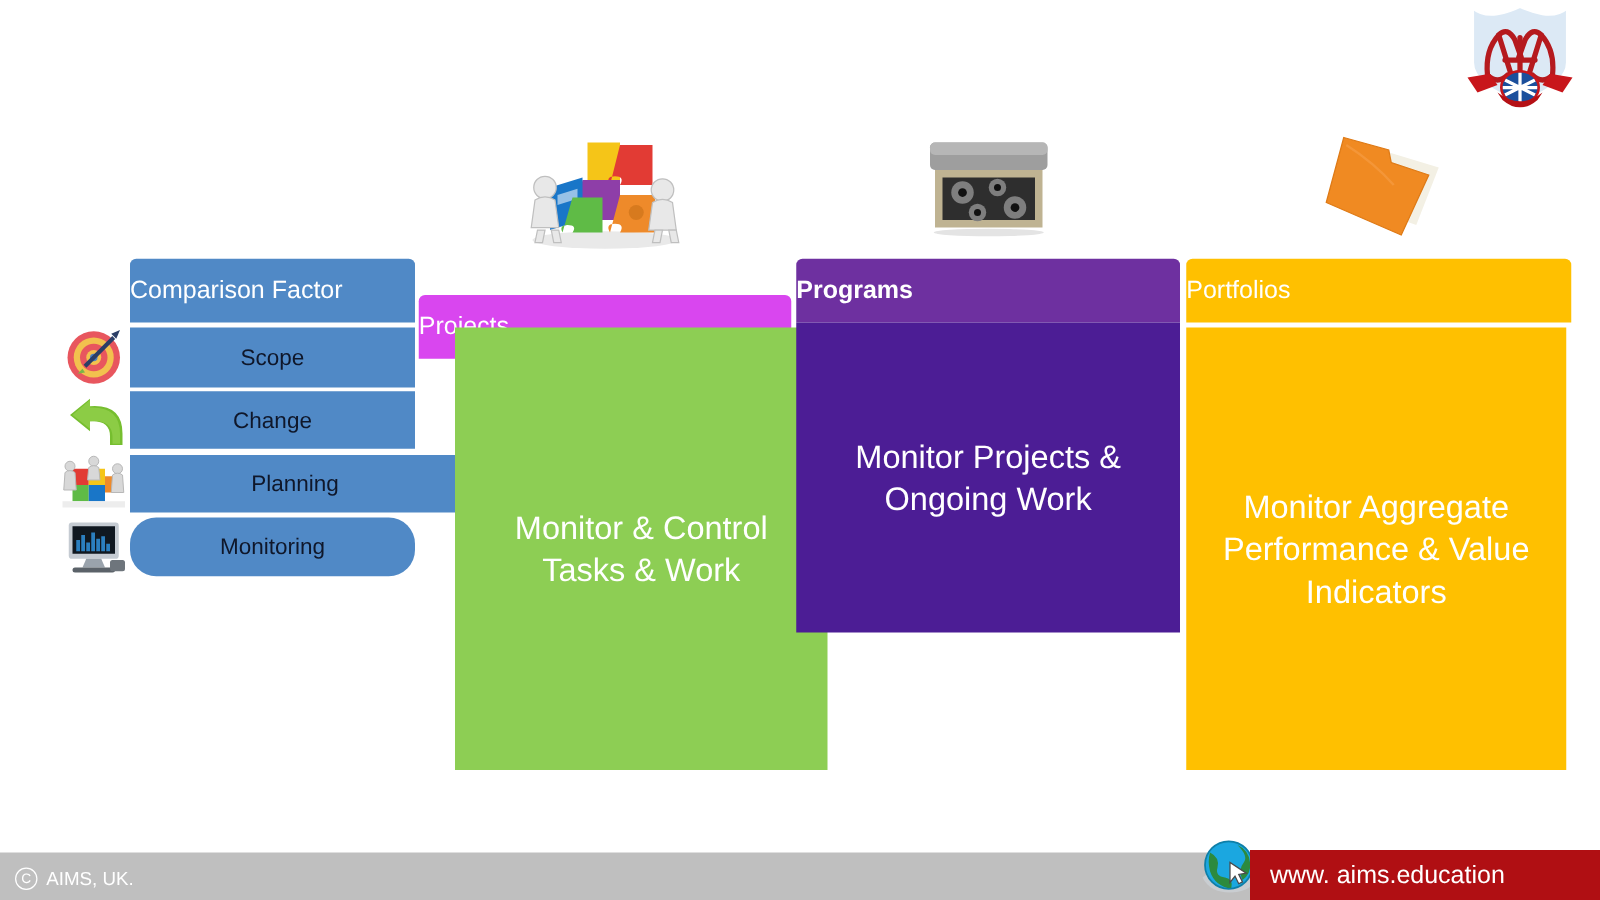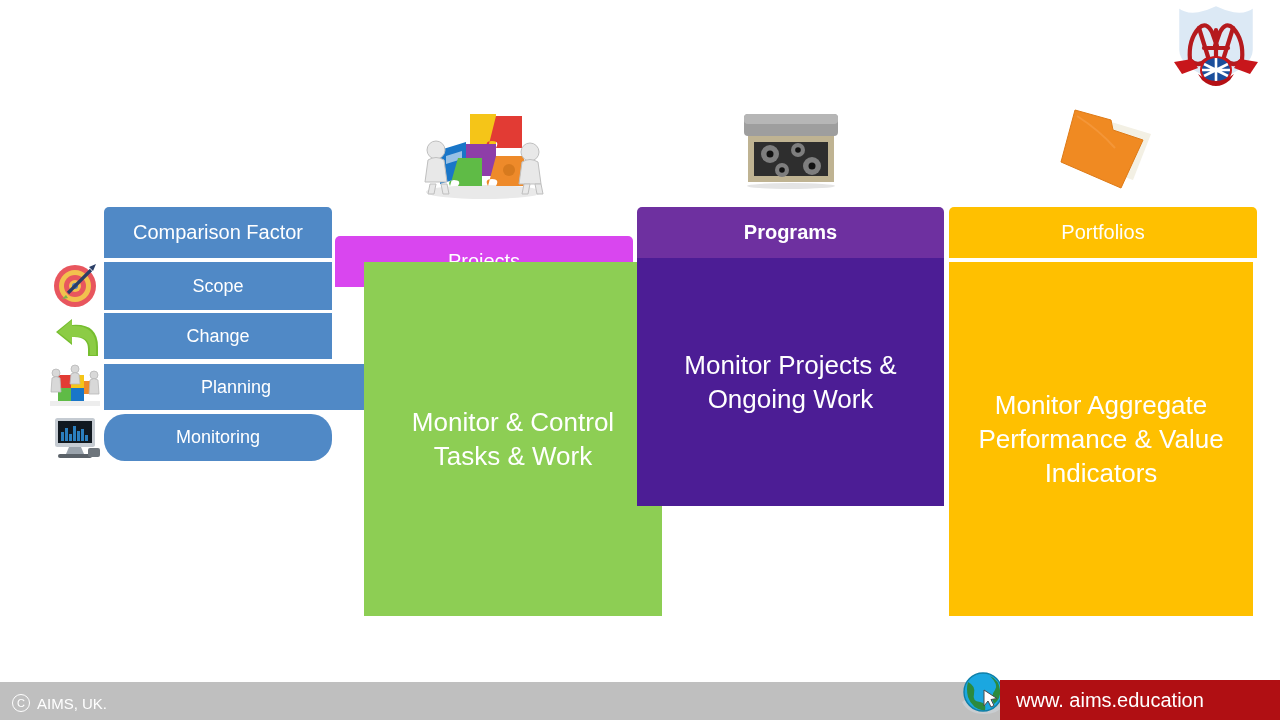--- a/index.html
+++ b/index.html
@@ -27,29 +27,29 @@
 
   
   .top-icon { position:absolute; }
 
   
   .tbl { position:absolute; left:0; top:0; }
 
   .hcell {
     position:absolute;
     border-radius:5px 5px 0 0;
-    display:flex; align-items:center; justify-content:center;
+    display:flex; align-items:center; 
     color:#ffffff; font-size:20px; font-weight:400;
     text-align:center; line-height:1.15;
   }
   .factor-row {
     position:absolute;
     background:#5089C6;
     display:flex; align-items:center; justify-content:center;
-    color:#ffffff; font-size:18px; text-align:center;
+    color:#0f172a; font-size:18px; text-align:center;
   }
   .panel {
     position:absolute;
     display:flex; align-items:center; justify-content:center;
     color:#ffffff; font-size:26px; text-align:center;
     line-height:1.32; padding:0 12px;
   }
   .row-icon { position:absolute; }
 
   

